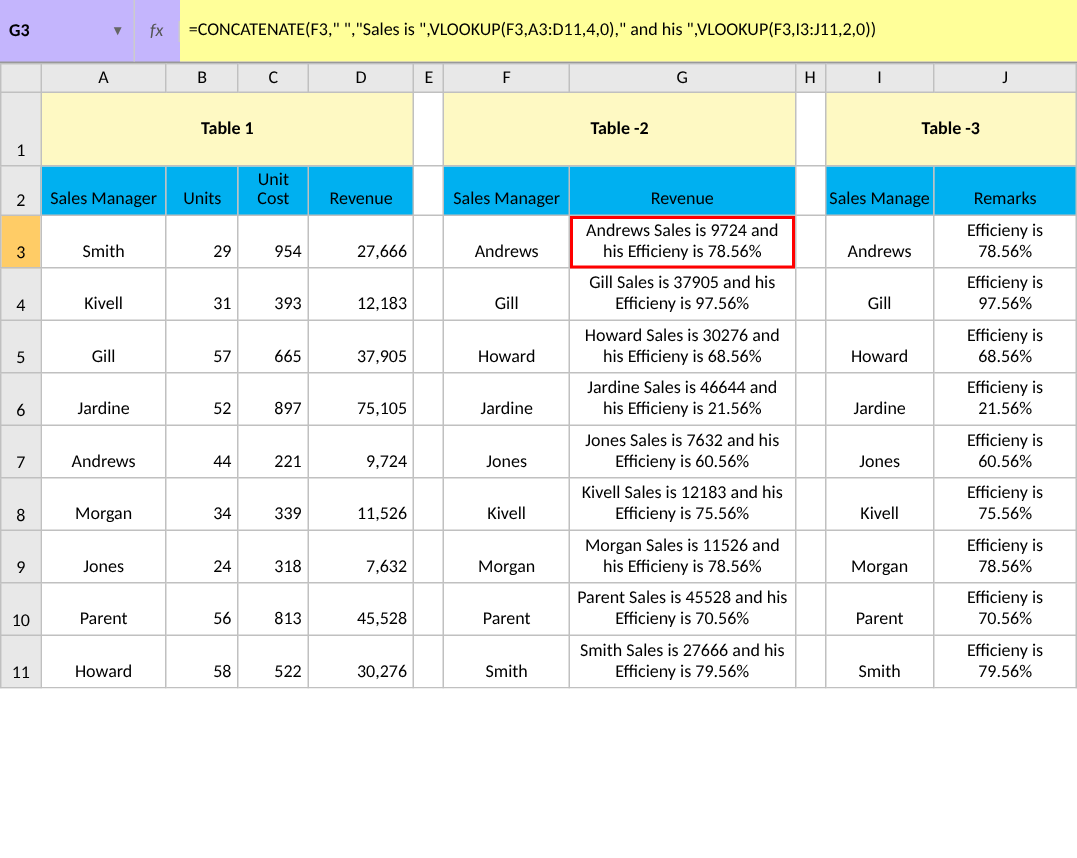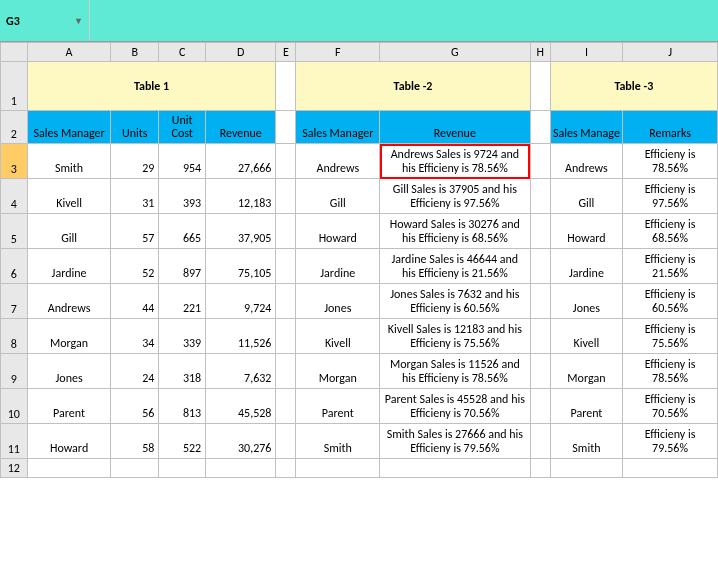--- a/index.html
+++ b/index.html
@@ -1,18 +1,18 @@
 <!DOCTYPE html>
 <html><head>
 <meta charset="utf-8">
 <style>
   * { box-sizing: border-box; margin: 0; padding: 0; }
   body { font-family: Calibri, Arial, sans-serif; font-size: 12px; background: #fff; color: #000; width: 718px; }
   
-  .formula-bar { display: flex; align-items: stretch; border-bottom: 1px solid #999; background: #5eead4; height: 42px; }
+  .formula-bar { display: flex; align-items: stretch; border-bottom: 1px solid #999; background: #c4b5fd; height: 42px; }
   .name-box { width: 90px; display: flex; align-items: center; padding: 2px 6px; border-right: 1px solid #ccc; font-size: 12px; }
   .name-box-val { flex: 1; font-weight: bold; }
   .name-box-arrow { font-size: 9px; color: #666; }
   .fx-area { display: flex; align-items: center; flex: 1; }
   .fx-label { padding: 0 10px; font-style: italic; color: #555; border-right: 1px solid #ccc; align-self: center; }
   .formula-text { flex: 1; background: #ffff99; padding: 4px 6px; font-size: 12px; line-height: 1.3; align-self: stretch; display: flex; align-items: center; }
   
   .sheet-wrap { position: relative; }
   table.sheet { border-collapse: collapse; width: 100%; table-layout: fixed; }
   table.sheet th, table.sheet td { border: 1px solid #c0c0c0; font-size: 12px; vertical-align: bottom; }
@@ -43,20 +43,24 @@
   .col-I { width: 65px; }
   .col-J { width: 85px; }
 </style>
 </head>
 <body>
 
 <div class="formula-bar">
   <div class="name-box">
     <span class="name-box-val">G3</span>
     <span class="name-box-arrow">▼</span>
+  </div>
+  <div class="fx-area">
+    <span class="fx-label">fx</span>
+    <div class="formula-text">=CONCATENATE(F3," ","Sales is ",VLOOKUP(F3,A3:D11,4,0)," and his ",VLOOKUP(F3,I3:J11,2,0))</div>
   </div>
 </div>
 
 <div class="sheet-wrap">
 <table class="sheet">
   <colgroup>
     <col class="col-corner">
         <col class="col-A">
         <col class="col-B">
         <col class="col-C">
@@ -214,28 +218,15 @@
     <td class="data-cell num">58</td>
     <td class="data-cell num">522</td>
     <td class="data-cell num">30,276</td>
     <td class="spacer"></td>
     <td class="data-cell txt">Smith</td>
     <td class="data-cell txt">Smith Sales is 27666 and his Efficieny is 79.56%</td>
     <td class="spacer"></td>
     <td class="data-cell txt">Smith</td>
     <td class="data-cell txt"> Efficieny is 79.56%</td>
   </tr>
-  <tr>
-    <th class="row-head">12</th>
-    <td class="spacer"></td>
-    <td class="spacer"></td>
-    <td class="spacer"></td>
-    <td class="spacer"></td>
-    <td class="spacer"></td>
-    <td class="spacer"></td>
-    <td class="spacer"></td>
-    <td class="spacer"></td>
-    <td class="spacer"></td>
-    <td class="spacer"></td>
-  </tr>
 </tbody>
     </table>
 </div>
 
 </body></html>

